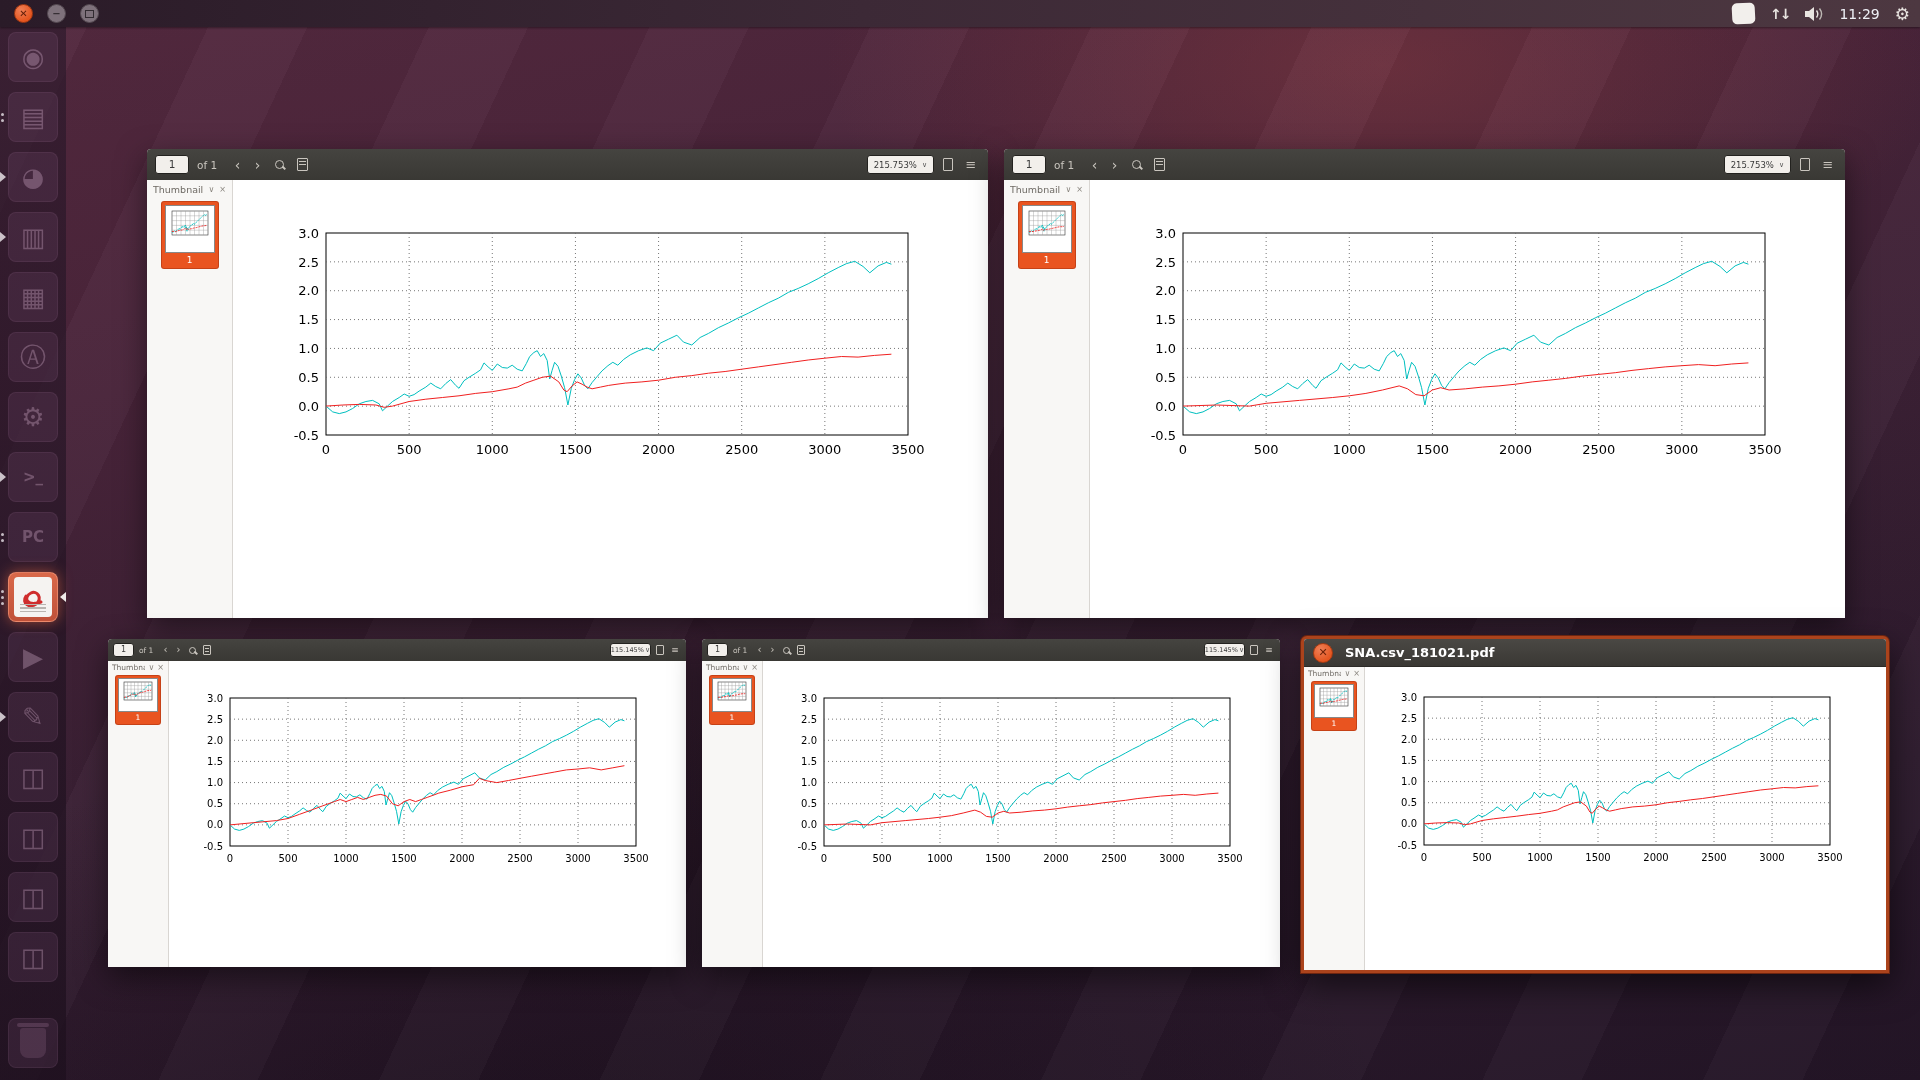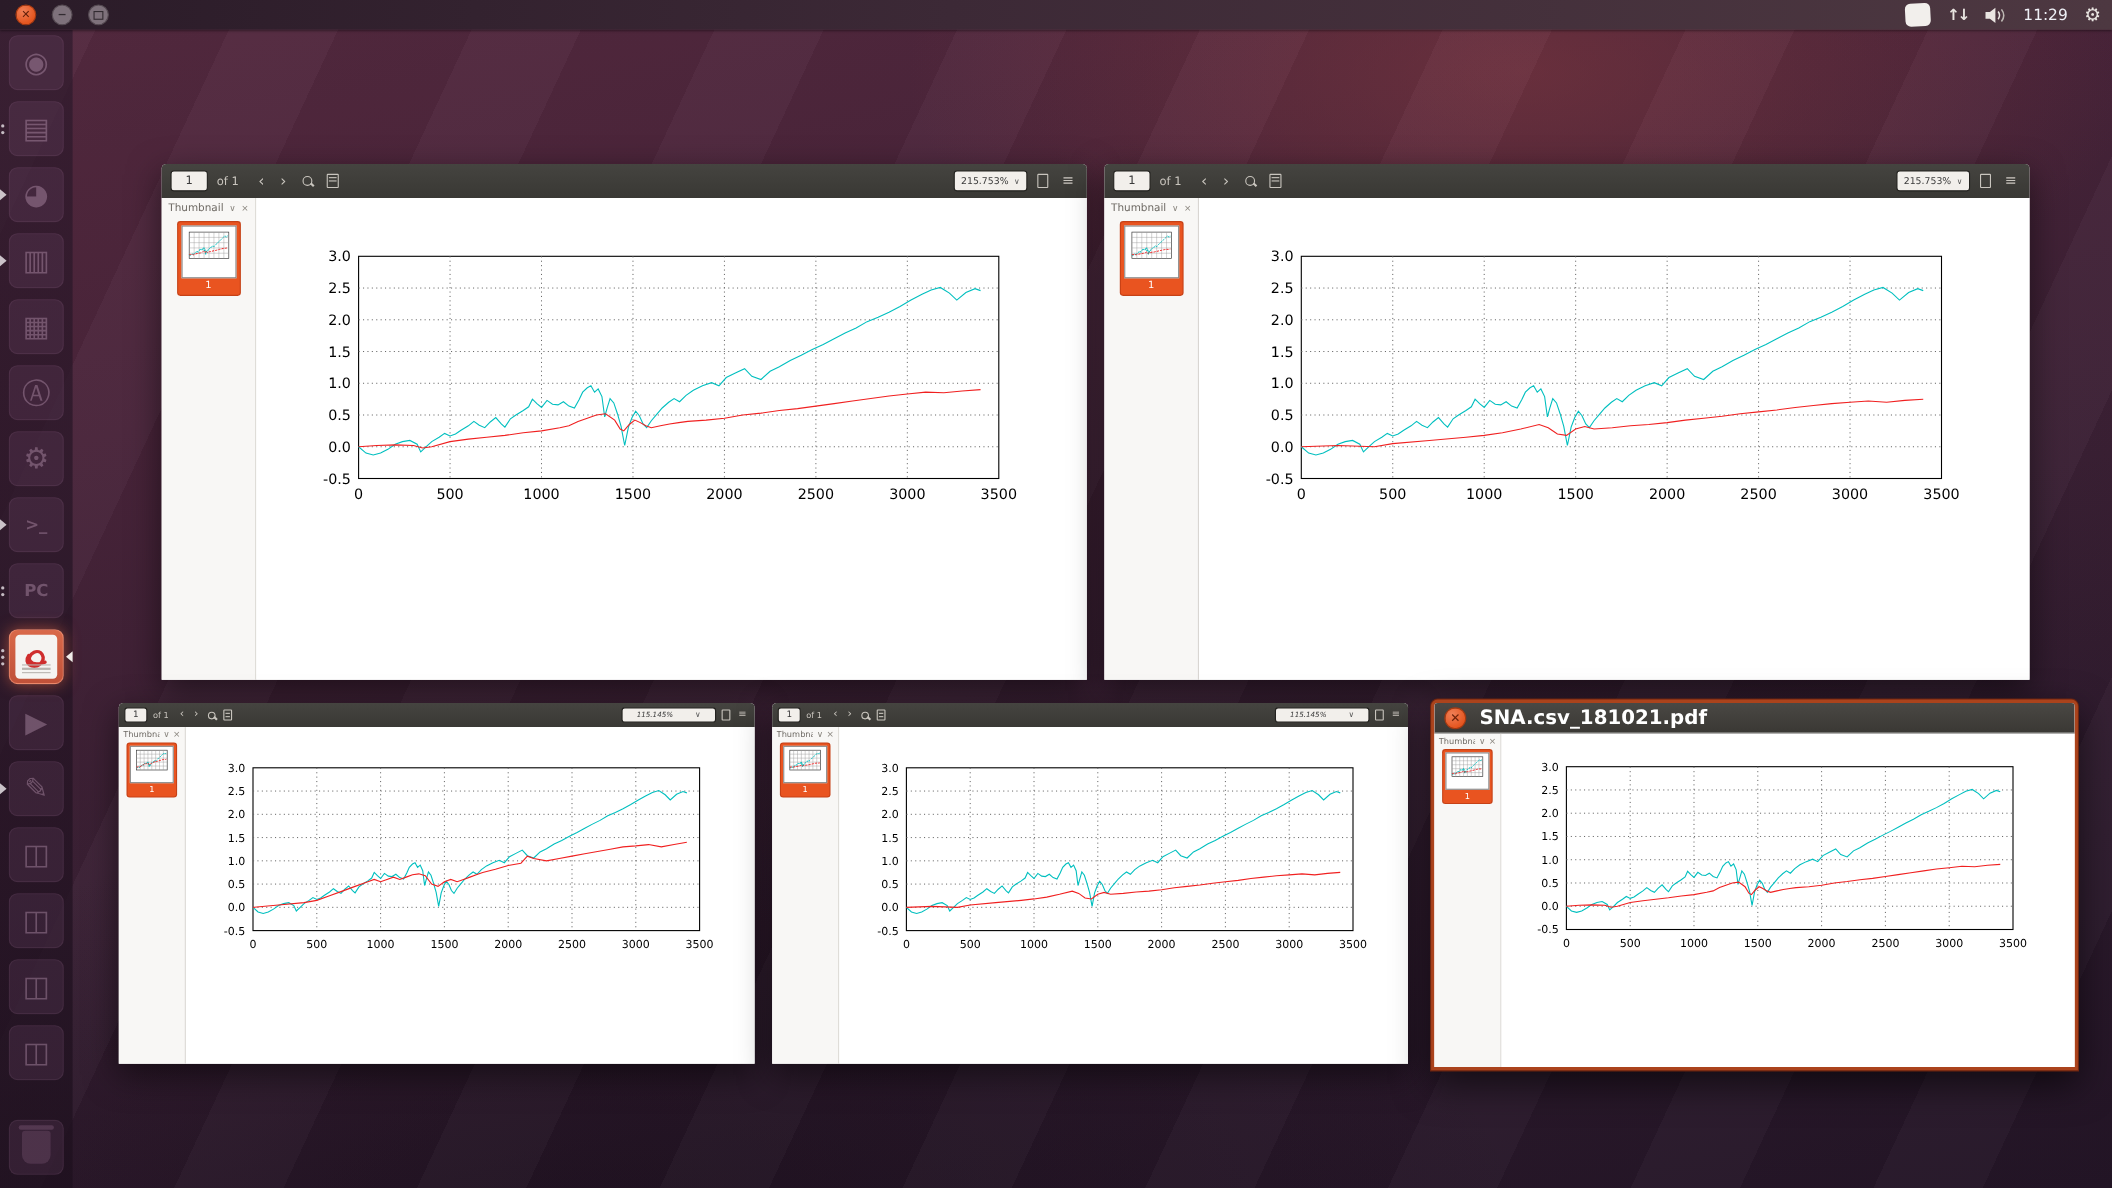--- a/index.html
+++ b/index.html
@@ -75,21 +75,21 @@
   .mag:after{content:"";position:absolute;width:4px;height:1.6px;background:#c9c5be;
     right:-3px;bottom:-1px;transform:rotate(45deg);}
   .sm .mag{width:5px;height:5px;border-width:1.2px;}
   .annot{width:9px;height:11px;border:1.3px solid #c9c5be;border-radius:1px;display:block;position:relative;}
   .annot:after{content:"";position:absolute;left:1px;top:2px;right:1px;height:1.2px;background:#c9c5be;
     box-shadow:0 3px 0 #c9c5be;}
   .sm .annot{width:6px;height:8px;}
   .spacer{flex:1;}
   .zoom-select{background:#f2efeb;border:1px solid #23221f;border-radius:3px;height:17px;
     display:flex;align-items:center;gap:5px;padding:0 6px;font-size:8.5px;color:#3a3a3a;}
-  .sm .zoom-select{height:12px;font-size:6.5px;padding:0 13px;gap:20px;font-style:italic;}
+  .sm .zoom-select{height:12px;font-size:6.5px;padding:0 0;gap:1px;}
   .zoom-select .chev{font-size:7px;color:#555;}
   .docico{width:8px;height:11px;border:1.3px solid #c9c5be;border-radius:1px;display:block;}
   .sm .docico{width:6px;height:8px;}
   .menu-glyph{font-size:13px;}
   .sm .menu-glyph{font-size:9px;}
   .wbody{flex:1;display:flex;min-height:0;}
   .sidebar{width:85px;background:#f8f7f5;border-right:1px solid #d9d6d2;display:flex;
     flex-direction:column;flex:0 0 auto;}
   .sm-side .sidebar{width:60px;}
   .sb-head{display:flex;align-items:center;padding:4px 6px 2px;gap:5px;color:#6e6a64;font-size:9.5px;}
@@ -107,21 +107,21 @@
   .paper{flex:1;background:#fff;position:relative;overflow:hidden;}
   .chart{position:absolute;}
   .chart text{font-family:"DejaVu Sans",sans-serif;fill:#000;}
   .grid{stroke:#666;stroke-width:0.9;stroke-dasharray:1 3;}
   .titlebar{height:27px;background:linear-gradient(#4a4844,#3a3834);display:flex;align-items:center;
     padding:0 9px;gap:12px;border-bottom:1px solid #2c2a27;border-radius:3px 3px 0 0;}
   .tb-close{width:18px;height:18px;border-radius:50%;flex:0 0 auto;
     background:radial-gradient(circle at 35% 30%,#f08057,#e4551f 72%);
     color:#6e2209;font-size:11px;font-weight:bold;display:flex;align-items:center;justify-content:center;
     border:1px solid #a63a12;}
-  .tb-title{color:#ffffff;font-weight:bold;font-size:18px;white-space:nowrap;}
+  .tb-title{color:#ffffff;font-weight:bold;font-size:13px;white-space:nowrap;}
 </style>
 </head>
 <body>
 
 <div id="desktop">
 
   <div id="top-panel">
     <div class="win-controls">
       <div class="wc close">✕</div>
       <div class="wc min">−</div>

